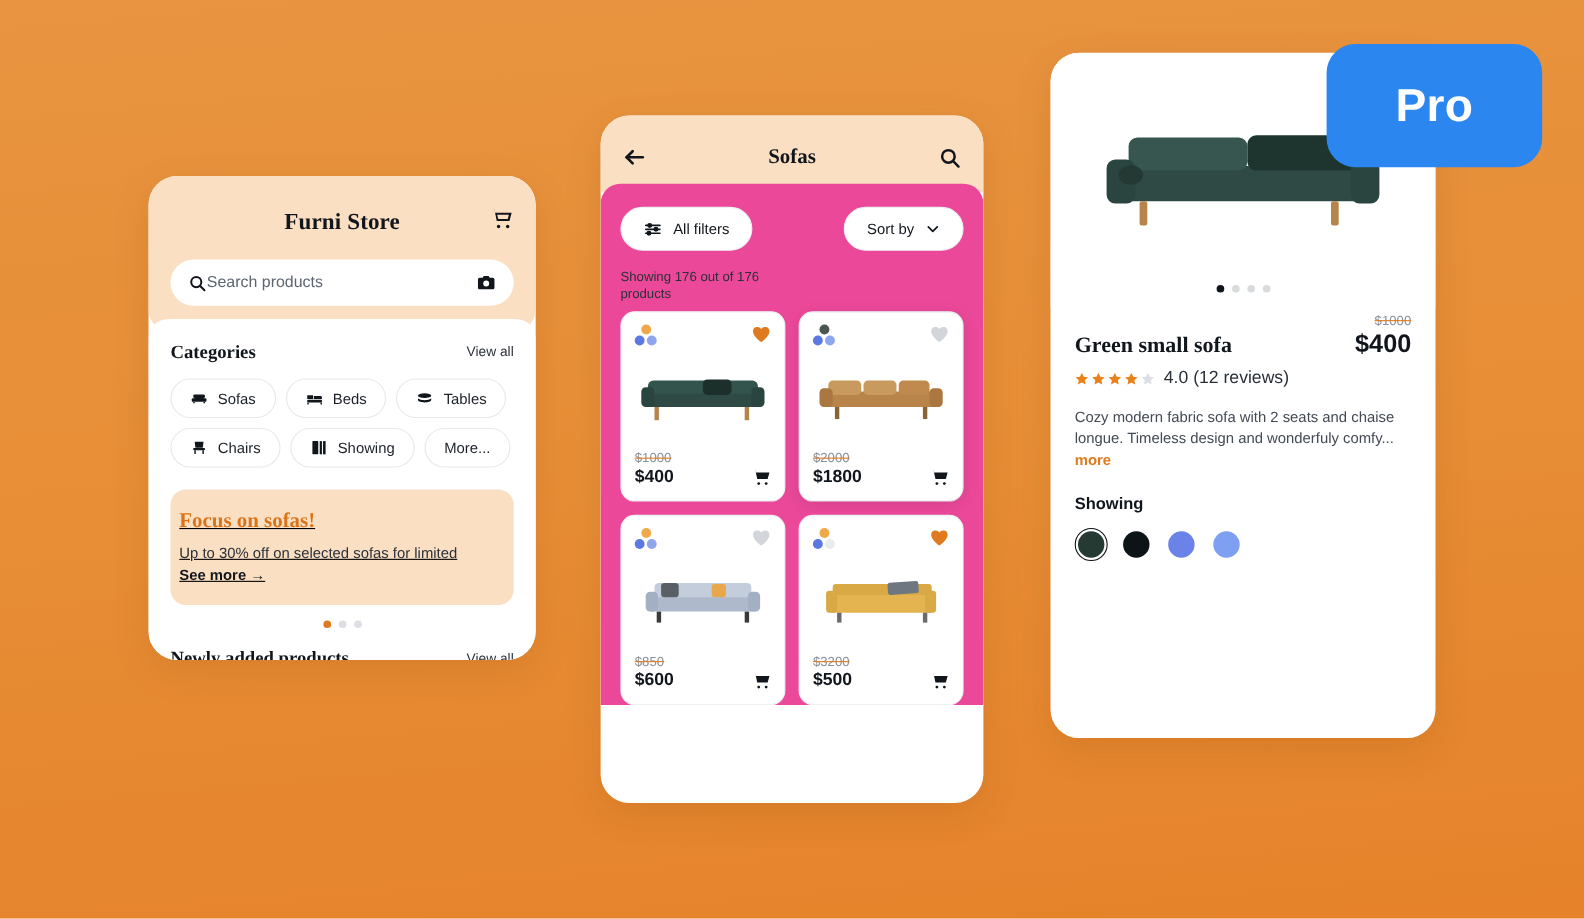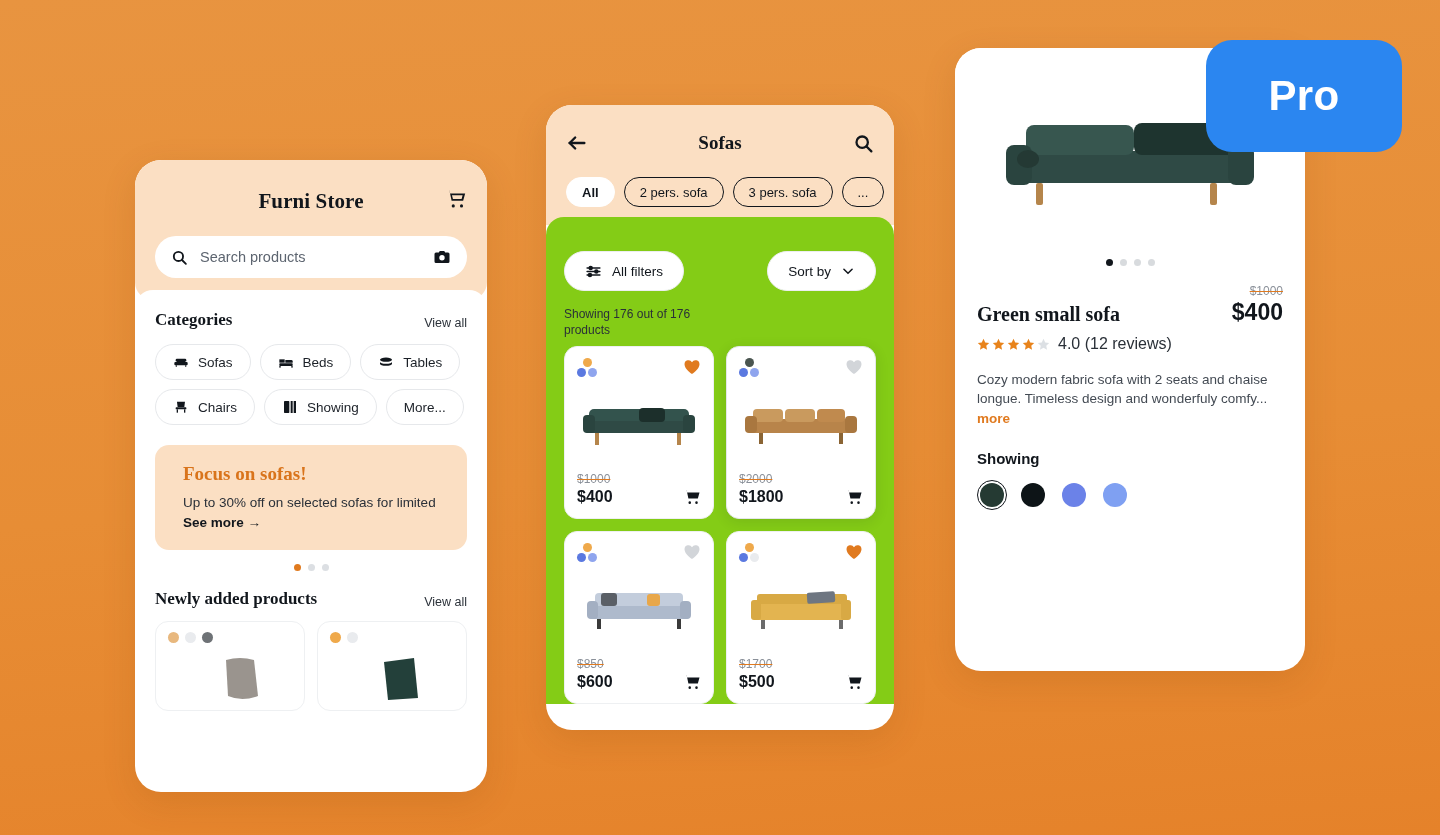--- a/index.html
+++ b/index.html
@@ -12,46 +12,46 @@
   .serif { font-family: "Liberation Serif", serif; font-weight: 700; }
 
   
   .phone {
     position: absolute;
     background: #ffffff;
     border-radius: 26px;
     overflow: hidden;
     box-shadow: 0 10px 34px rgba(120,60,10,.14);
   }
-  #phone-home   { left: 135px; top: 160px;  width: 352px; height: 632px; }
+  #phone-home   { left: 135px; top: 160px;  width: 352px; height: 440px; }
   #phone-list   { left: 546px; top: 105px;  width: 348px; height: 625px; }
   #phone-detail { left: 955px; top: 48px;   width: 350px; height: 623px; }
 
   
   .home-head { background: #FBDFC3; padding: 26px 20px 22px; border-radius: 26px 26px 18px 18px; }
   .home-head-row { display: flex; align-items: center; justify-content: center; position: relative; height: 30px; }
   .store-title { font-size: 21px; color: #11161c; letter-spacing: .1px; }
   .cart-ico { position: absolute; right: 0; top: 2px; width: 22px; height: 22px; color:#11161c; }
   .search-bar {
     margin-top: 20px; background:#fff; border-radius: 24px; height: 42px;
-    display:flex; align-items:center; gap:12px; padding: 16px 16px;
+    display:flex; align-items:center; padding: 16px 16px;
   }
   .search-bar .ph { flex:1; font-size: 14.5px; color:#5d6570; }
   .home-body { background:#fff; padding: 20px 20px 0; border-radius: 18px 18px 0 0; margin-top:-10px; position:relative; z-index:2;}
-  .sec-row { display:flex; align-items:flex-end; justify-content:space-between; }
+  .sec-row { display:flex; align-items:center; justify-content:space-between; }
   .sec-title { font-size:17px; color:#11161c; }
   .view-all { font-size:12.5px; color:#2c323a; }
   .chips { display:flex; flex-wrap:wrap; gap:9px; margin-top:14px; }
   .chip {
     border:1px solid #e6e8eb; border-radius:22px; height:36px; padding:0 17px;
     display:flex; align-items:center; gap:9px; font-size:13.5px; color:#1b2027; background:#fff;
   }
   .chip svg { width:16px; height:16px; color:#11161c; }
   .promo {
-    margin-top:20px; background:#FBDFC3; border-radius:14px; padding:18px 28px 20px;
+    margin-top:20px; background:#FBDFC3; border-radius:14px; padding:18px 8px 20px;text-decoration:underline;
   }
   .promo-title { font-size:19px; color:#D9741B; margin-bottom:9px; }
   .promo-sub { font-size:13.5px; color:#2a3038; line-height:1.38; }
   .promo-link { margin-top:2px; font-size:13.5px; font-weight:700; color:#11161c; }
   .dots { display:flex; gap:7px; justify-content:center; margin-top:14px; }
   .dot { width:7px; height:7px; border-radius:50%; background:#dcdfe3; }
   .dot.on { background:#E07A1F; }
   .newly { margin-top:18px; }
   .mini-cards { display:flex; gap:12px; margin-top:12px; }
   .mini-card {
@@ -65,21 +65,21 @@
   .list-head-row { position:relative; display:flex; align-items:center; justify-content:center; height:28px; }
   .list-title { font-size:19px; color:#11161c; }
   .back-ico { position:absolute; left:0; width:22px; height:22px; color:#11161c; }
   .srch-ico { position:absolute; right:0; width:21px; height:21px; color:#11161c; }
   .fchips { display:flex; gap:9px; margin-top:20px; }
   .fchip {
     border:1.4px solid #11161c; border-radius:19px; height:30px; padding:0 15px;
     display:flex; align-items:center; font-size:13px; color:#11161c; white-space:nowrap;
   }
   .fchip.sel { background:#fff; border-color:#fff; font-weight:700; }
-  .list-body { background:#84cc16; border-radius:18px 18px 0 0; margin-top:-8px; padding:34px 18px 0; position:relative; z-index:2; }
+  .list-body { background:#ec4899; border-radius:18px 18px 0 0; margin-top:-8px; padding:21px 18px 0; position:relative; z-index:2; }
   .tools { display:flex; align-items:center; justify-content:space-between; }
   .tool-btn {
     border:1px solid #eceef0; border-radius:22px; height:40px; display:flex; align-items:center;
     gap:10px; padding:0 20px; font-size:13.5px; color:#11161c; background:#fff;
   }
   .showing { font-size:12px; color:#2a3038; margin-top:16px; line-height:1.3; max-width:150px; }
   .grid { display:grid; grid-template-columns:1fr 1fr; gap:12px; margin-top:8px; }
   .pcard { border:1px solid #eef0f2; border-radius:13px; padding:11px 12px 12px; background:#fff; }
   .pcard.hl { box-shadow:0 3px 14px rgba(20,25,35,.11); border-color:#e4e7ea; }
   .pcard-top { display:flex; align-items:flex-start; justify-content:space-between; }
@@ -261,26 +261,20 @@
       <svg class="back-ico" viewBox="0 0 24 24" fill="none" stroke="currentColor" stroke-width="2.6" stroke-linecap="round" stroke-linejoin="round">
         <path d="M20 12H4"></path>
           <path d="M10 6l-6 6 6 6"></path>
       </svg>
       <div class="serif list-title">Sofas</div>
       <svg class="srch-ico" viewBox="0 0 24 24" fill="none" stroke="currentColor" stroke-width="2.6">
         <circle cx="10.5" cy="10.5" r="6.5"></circle>
           <path d="M15.5 15.5L21 21" stroke-linecap="round"></path>
       </svg>
     </div>
-    <div class="fchips">
-      <div class="fchip sel">All</div>
-      <div class="fchip">2 pers. sofa</div>
-      <div class="fchip">3 pers. sofa</div>
-      <div class="fchip">...</div>
-    </div>
   </div>
 
   <div class="list-body">
     <div class="tools">
       <div class="tool-btn">
         <svg width="17" height="17" viewBox="0 0 24 24" fill="none" stroke="#11161c" stroke-width="2.2" stroke-linecap="round">
           <path d="M3 7h18M3 12h18M3 17h18"></path>
           <circle cx="8" cy="7" r="2.1" fill="#11161c"></circle>
             <circle cx="16" cy="12" r="2.1" fill="#11161c"></circle>
             <circle cx="7" cy="17" r="2.1" fill="#11161c"></circle>
@@ -415,21 +409,21 @@
           <svg width="116" height="48" viewBox="0 0 116 48">
             <rect x="10" y="14" width="96" height="18" rx="3" fill="#E3B450"></rect>
             <rect x="14" y="6" width="90" height="10" rx="3" fill="#D8A944"></rect>
             <rect x="64" y="4" width="28" height="11" rx="2" fill="#6E7681" transform="rotate(-4 78 9)"></rect>
             <rect x="8" y="12" width="10" height="20" rx="3" fill="#D8A944"></rect>
             <rect x="98" y="12" width="10" height="20" rx="3" fill="#D8A944"></rect>
             <rect x="18" y="32" width="4" height="9" fill="#6B6B6B"></rect>
             <rect x="96" y="32" width="4" height="9" fill="#6B6B6B"></rect>
           </svg>
         </div>
-        <div class="old-price">$1700</div>
+        <div class="old-price">$3200</div>
         <div class="price-row">
           <div class="price">$500</div>
           <svg class="cart-sm" viewBox="0 0 24 24" fill="currentColor">
               <path d="M2 3h3l.6 3H22l-2.2 8H7.2L5 3.5 4.6 3H2z"></path>
               <circle cx="9" cy="19.5" r="1.7"></circle>
               <circle cx="18" cy="19.5" r="1.7"></circle>
             </svg>
         </div>
       </div>
 

